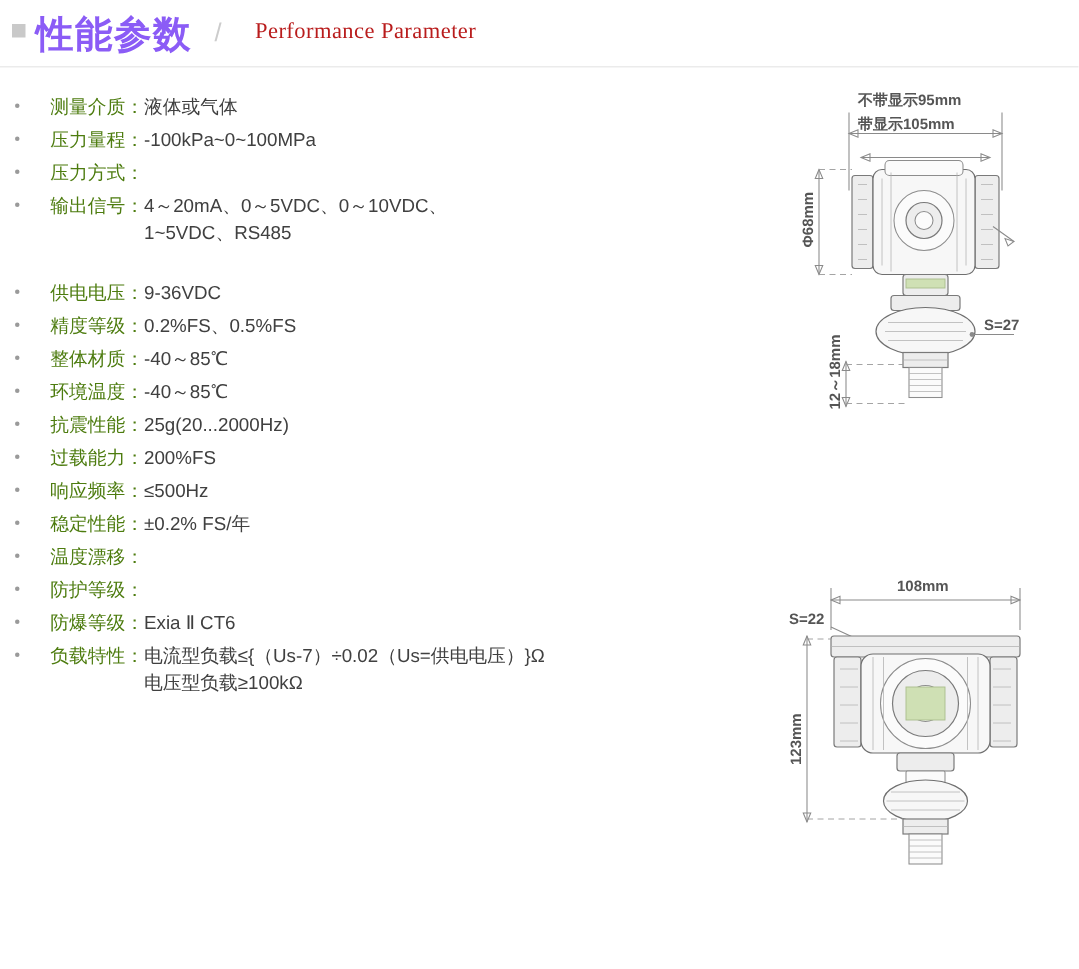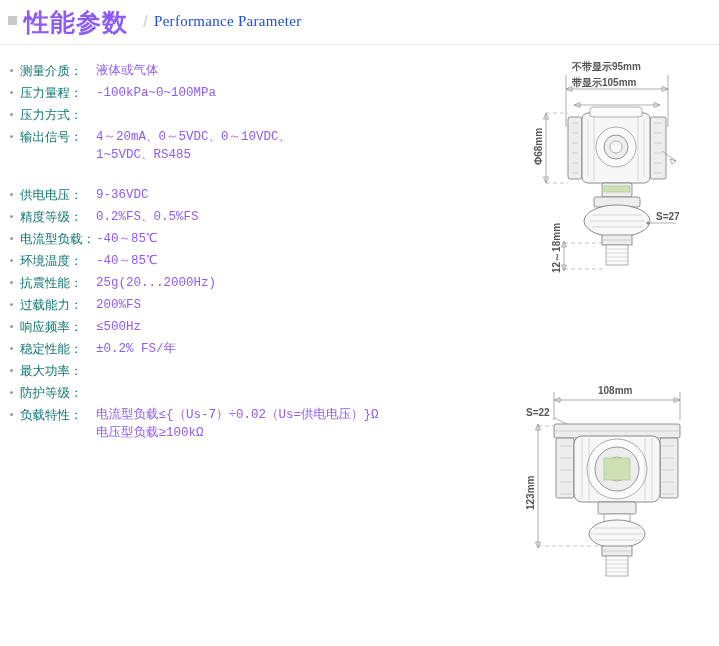--- a/index.html
+++ b/index.html
@@ -48,24 +48,24 @@
   }
   .header-slash {
     position: absolute;
     left: 143px;
     top: 12px;
     font-size: 17px;
     color: #cccccc;
   }
   .header-title-en {
     position: absolute;
-    left: 154px;
+    left: 170px;
     top: 13px;
     font-size: 15px;
-    color: #1d4ed8;
+    color: #b91c1c;
     font-family: "Liberation Serif", serif;
     letter-spacing: 0.3px;
     text-align: right;
   }
   .header-rule {
     position: absolute;
     left: 0;
     top: 44px;
     width: 719px;
     height: 1px;
@@ -96,28 +96,28 @@
     top: 7px;
     width: 3px;
     height: 3px;
     background: #9a9a9a;
     border-radius: 50%;
   }
   .spec-label {
     width: 86px;
     padding-left: 10px;
     box-sizing: border-box;
-    color: #0f766e;
+    color: #4d7c0f;
     flex: 0 0 auto;
+    text-align: right;
   }
   .spec-value {
     flex: 1 1 auto;
-    color: #8b5cf6;
+    color: #404040;
     white-space: pre-line;
-    font-family: Liberation Mono, monospace;
   }
 
   
   .drawing {
     position: absolute;
     font-weight: bold;
   }
   .drawing svg {
     display: block;
   }
@@ -207,21 +207,21 @@
     </div>
 
     <div class="spec-row">
       <span class="spec-bullet"></span>
       <span class="spec-label">精度等级：</span>
       <span class="spec-value">0.2%FS、0.5%FS</span>
     </div>
 
     <div class="spec-row">
       <span class="spec-bullet"></span>
-      <span class="spec-label">电流型负载：</span>
+      <span class="spec-label">整体材质：</span>
       <span class="spec-value">-40～85℃</span>
     </div>
 
     <div class="spec-row">
       <span class="spec-bullet"></span>
       <span class="spec-label">环境温度：</span>
       <span class="spec-value">-40～85℃</span>
     </div>
 
     <div class="spec-row">
@@ -243,28 +243,33 @@
     </div>
 
     <div class="spec-row">
       <span class="spec-bullet"></span>
       <span class="spec-label">稳定性能：</span>
       <span class="spec-value">±0.2% FS/年</span>
     </div>
 
     <div class="spec-row">
       <span class="spec-bullet"></span>
-      <span class="spec-label">最大功率：</span>
+      <span class="spec-label">温度漂移：</span>
     </div>
 
     <div class="spec-row">
       <span class="spec-bullet"></span>
       <span class="spec-label">防护等级：</span>
     </div>
 
+    <div class="spec-row">
+      <span class="spec-bullet"></span>
+      <span class="spec-label">防爆等级：</span>
+      <span class="spec-value">Exia Ⅱ CT6</span>
+    </div>
 
 
     <div class="spec-row">
       <span class="spec-bullet"></span>
       <span class="spec-label">负载特性：</span>
       <span class="spec-value">电流型负载≤{（Us-7）÷0.02（Us=供电电压）}Ω
 电压型负载≥100kΩ</span>
     </div>
 
   </div>

